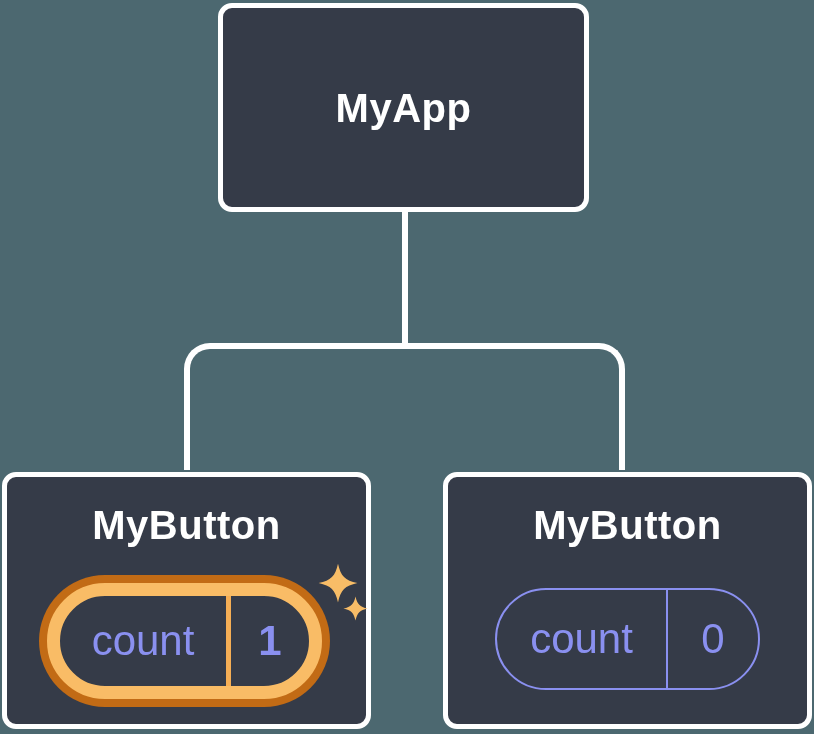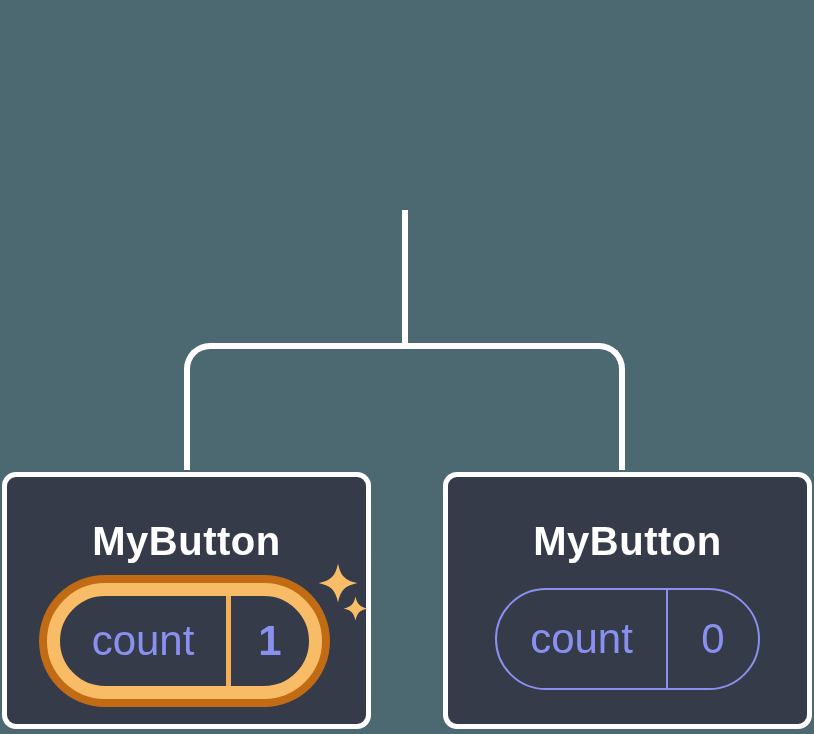--- a/index.html
+++ b/index.html
@@ -45,21 +45,21 @@
   .node-label {
     position: absolute;
     left: 0; right: 0;
     text-align: center;
     color: #ffffff;
     font-size: 40px;
     font-weight: bold;
     letter-spacing: 0.5px;
   }
   .node-root .node-label { top: 78px; }
-  .node-left .node-label, .node-right .node-label { top: 42px; }
+  .node-left .node-label, .node-right .node-label { top: 26px; }
 
   
   .pill-gold {
     position: absolute;
     left: 32px; top: 98px;
     width: 291px; height: 132px;
     background: #C26B15;
     border-radius: 999px;
     padding: 8px;
     box-sizing: border-box;
@@ -121,20 +121,23 @@
   .sparkle-small { left: 336px; top: 119px; width: 25px; height: 25px; }
 </style>
 </head>
 <body>
 
 <div class="canvas">
 
   <div class="stub"></div>
   <div class="bracket"></div>
 
+  <div class="node node-root">
+    <div class="node-label">MyApp</div>
+  </div>
 
   <div class="node node-left">
     <div class="node-label">MyButton</div>
 
     <div class="pill-gold">
       <div class="pill-gold-inner">
         <div class="state-name">count</div>
         <div class="state-value">1</div>
       </div>
     </div>

